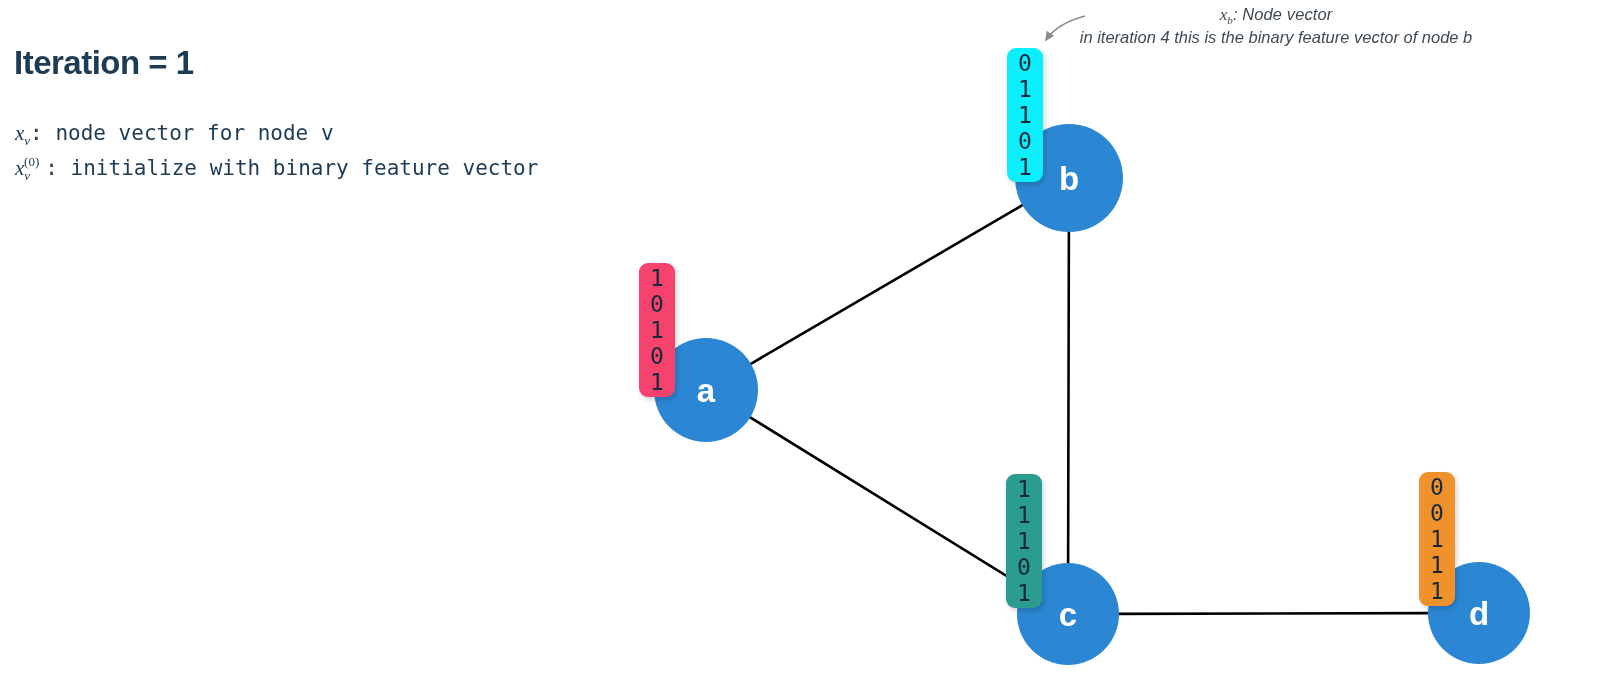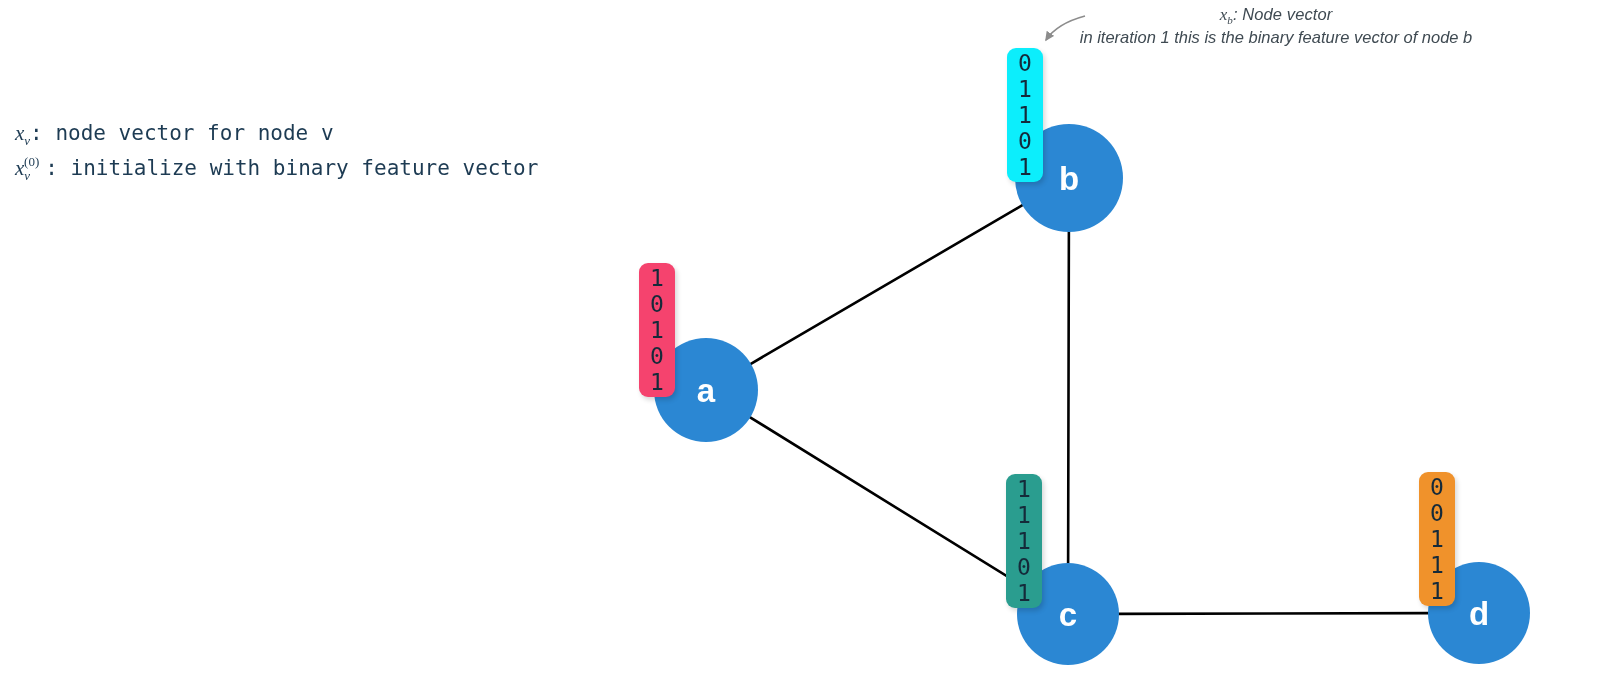--- a/index.html
+++ b/index.html
@@ -140,32 +140,33 @@
     line-height: 26px;
     height: 26px;
     display: block;
   }
 </style>
 </head>
 <body>
 
 <div id="stage">
 
+  <div id="title">Iteration = 1</div>
 
   <div class="body-line" id="line1">
     <span class="mathvar"><span>x</span><span class="sub">v</span></span><span class="mono">: node vector for node v</span>
   </div>
 
   <div class="body-line" id="line2">
     <span class="mathvar"><span>x</span><span class="sub">v</span><span class="sup">(0)</span></span><span class="mono">: initialize with binary feature vector</span>
   </div>
 
   <div id="annotation">
     <div class="an-line first"><span class="an-math"><span>x</span><span class="sub">b</span></span><span>: Node vector</span></div>
-    <div class="an-line">in iteration 1 this is the binary feature vector of node b</div>
+    <div class="an-line">in iteration 4 this is the binary feature vector of node b</div>
   </div>
 
   <svg id="graph-svg" viewBox="0 0 1600 689">
     <defs>
       <marker id="arrowhead" markerWidth="7" markerHeight="7" refX="5" refY="3.2" orient="auto" markerUnits="strokeWidth">
         <path d="M0,0.4 L6,3.2 L0,6 z" fill="#8c8c8c"></path>
       </marker>
     </defs>
     <g id="edge-layer">
         <line x1="749.1759974553664" y1="364.784265948932" x2="1024.096962646419" y2="204.22436341311072" stroke="#000000" stroke-width="2.6" stroke-linecap="round"></line>

